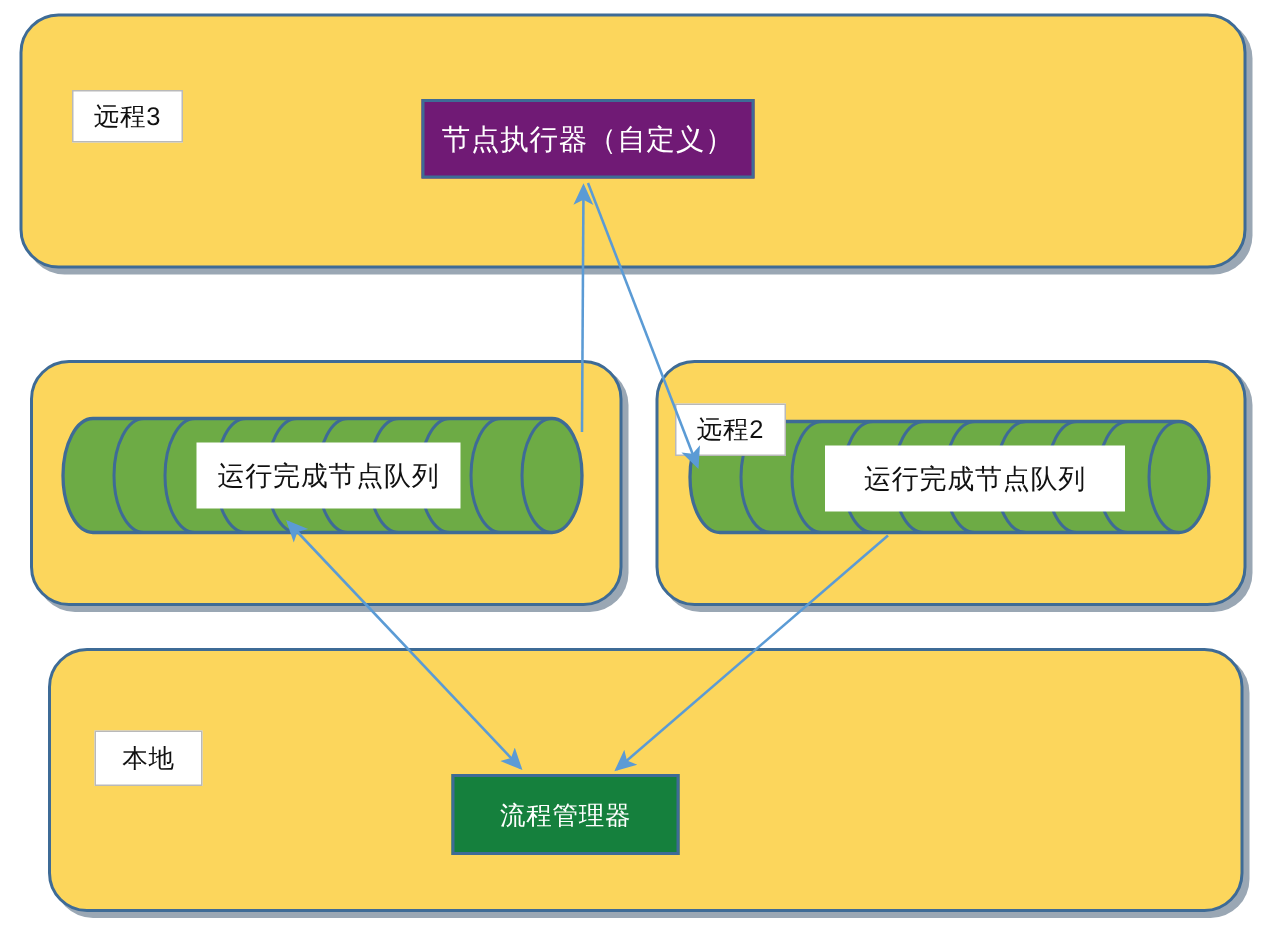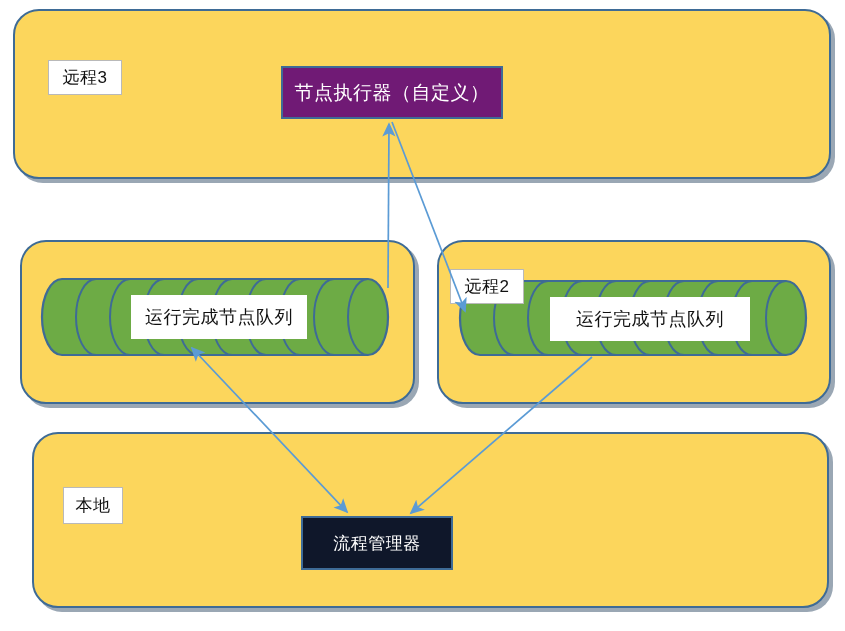--- a/index.html
+++ b/index.html
@@ -61,21 +61,21 @@
     justify-content: center;
     color: #FFFFFF;
     font-size: 19px;
     letter-spacing: .5px;
     z-index: 6;
   }
 
   
   .box-blue {
     position: absolute;
-    background: #0f172a;
+    background: #15803d;
     border: 2px solid #3E6B96;
     box-sizing: border-box;
     display: flex;
     align-items: center;
     justify-content: center;
     color: #FFFFFF;
     font-size: 17px;
     letter-spacing: .5px;
     z-index: 6;
   }
@@ -159,21 +159,21 @@
       <path d="M 226 2 A 20 37 0 0 0 226 76" fill="none" stroke="#3E6B96" stroke-width="2"></path>
       <path d="M 260 2 A 20 37 0 0 0 260 76" fill="none" stroke="#3E6B96" stroke-width="2"></path>
       <path d="M 294 2 A 20 37 0 0 0 294 76" fill="none" stroke="#3E6B96" stroke-width="2"></path>
       <path d="M 328 2 A 20 37 0 0 0 328 76" fill="none" stroke="#3E6B96" stroke-width="2"></path>
     </svg>
   </div>
   <div class="cyl-caption" style="left:550px; top:297px; width:180px; height:38px;text-align:center;">运行完成节点队列</div>
 
   <div class="zone-shadow" style="left:36px; top:436px; width:797px; height:176px;"></div>
   <div class="zone" style="left:32px; top:432px; width:797px; height:176px;"></div>
-  <div class="zone-label" style="left:63px; top:459px; width:60px; height:37px;">本地</div>
+  <div class="zone-label" style="left:63px; top:459px; width:72px; height:37px;">本地</div>
 
   <div class="box-blue" style="left:301px; top:516px; width:152px; height:54px;">流程管理器</div>
 
   <svg id="arrows" viewBox="0 0 845 631" xmlns="http://www.w3.org/2000/svg">
     <defs>
       <marker id="ah" markerWidth="9" markerHeight="9" refX="7.4" refY="4.5" orient="auto" markerUnits="strokeWidth">
         <path d="M 0 0.6 L 8.5 4.5 L 0 8.4 L 2 4.5 Z" fill="#5B9BD5"></path>
       </marker>
       <marker id="ah-start" markerWidth="9" markerHeight="9" refX="1.1" refY="4.5" orient="auto" markerUnits="strokeWidth">
         <path d="M 8.5 0.6 L 0 4.5 L 8.5 8.4 L 6.5 4.5 Z" fill="#5B9BD5"></path>

